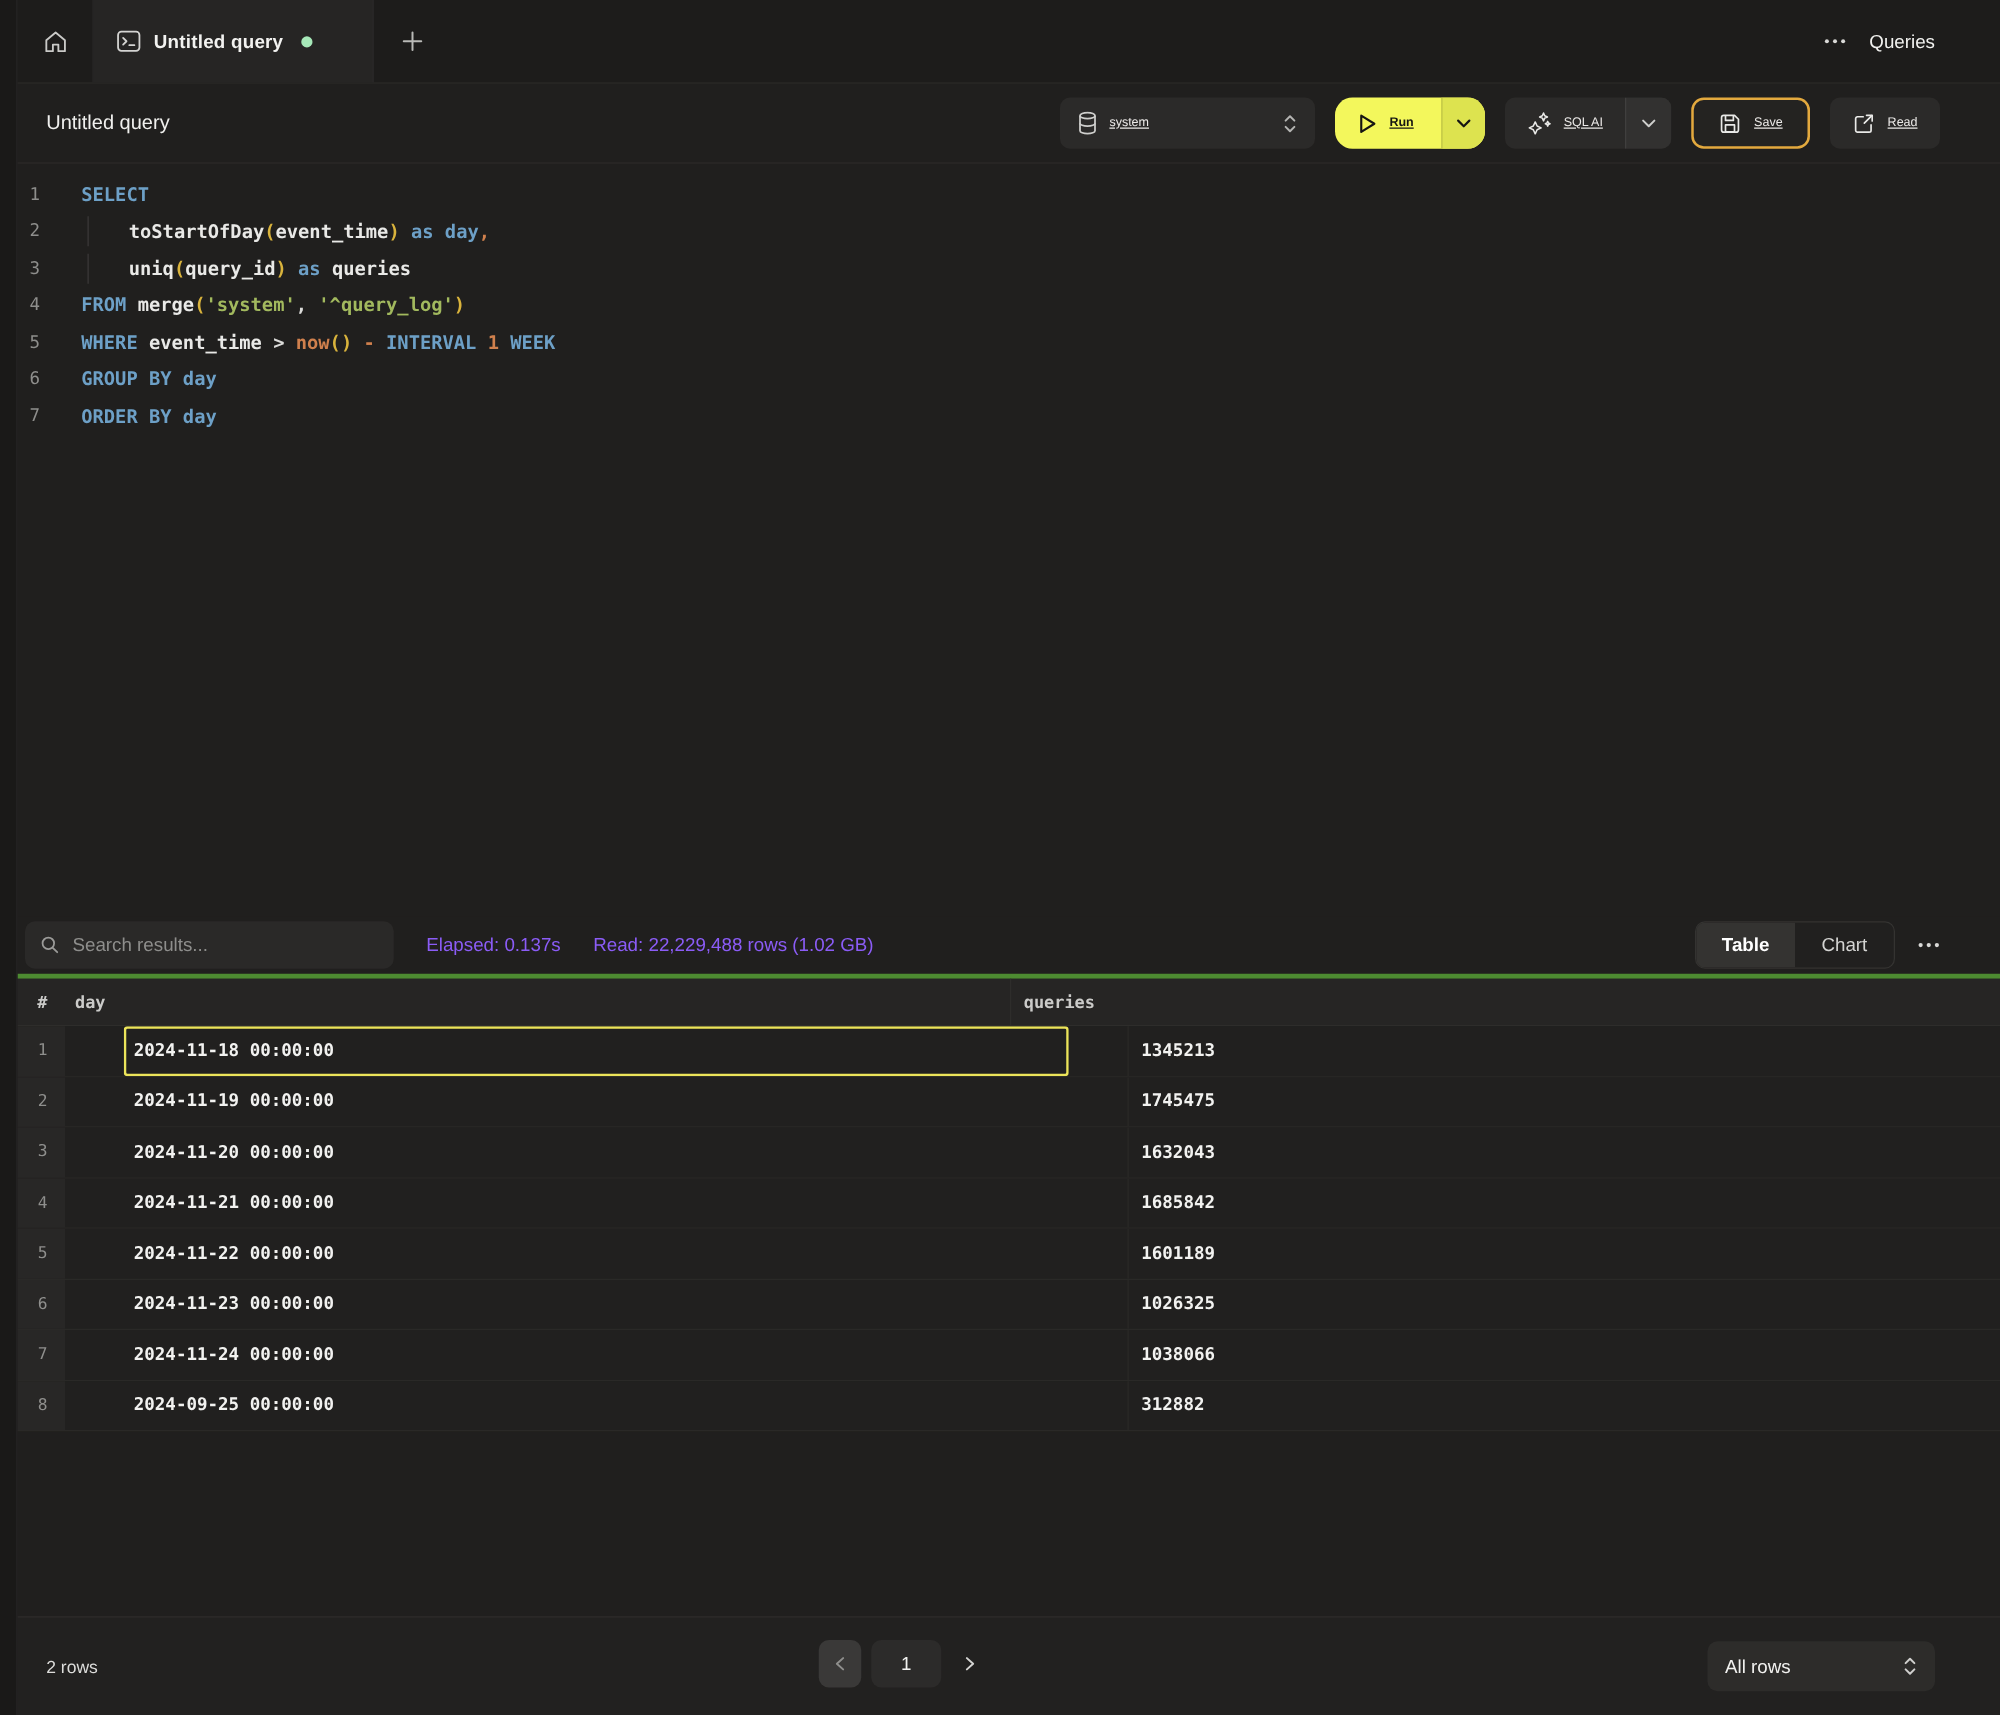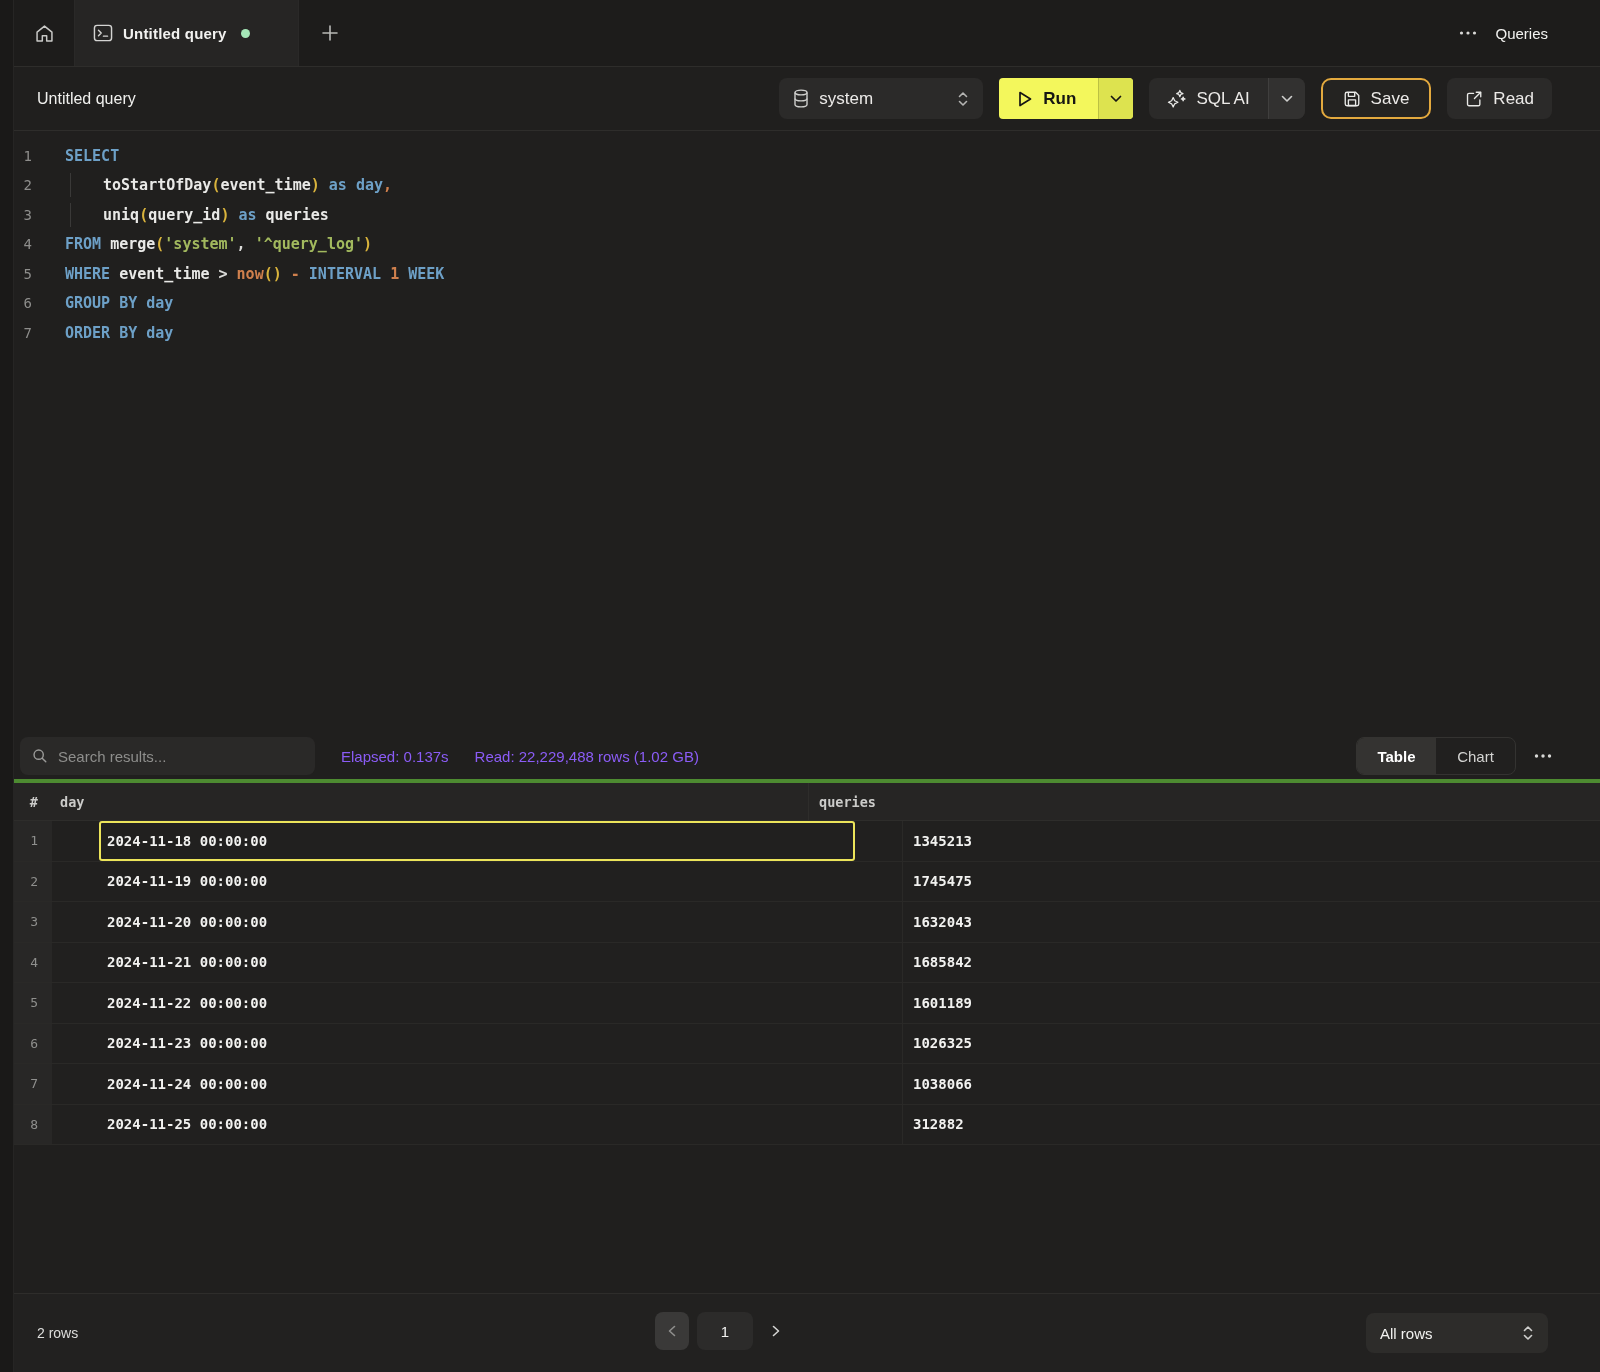--- a/index.html
+++ b/index.html
@@ -46,25 +46,25 @@
   
   .queryheader {
     position:absolute; left:0; top:67px; width:1600px; height:64px;
     background:#201f1e; border-bottom:1px solid #2e2d2b;
     display:flex; align-items:center;
   }
   .queryheader .title { margin-left:37px; font-size:16px; color:#f0f0ee; }
   .header-controls { margin-left:auto; display:flex; align-items:center; gap:16px; padding-right:48px; }
   .ctl {
     height:41px; border-radius:8px; display:flex; align-items:center;
-    background:#2b2a29; color:#eceae8; font-size:17px; cursor:pointer;
+    background:#2b2a29; color:#eceae8; font-size:10px; cursor:pointer;text-decoration:underline;
   }
   .db-select { width:204px; padding:0 14px; gap:10px; }
   .db-select .label { flex:1; }
-  .run-split { background:#f3f75c; color:#161613; border-radius:4px; overflow:hidden; }
+  .run-split { background:#f3f75c; color:#161613; border-radius:14px; overflow:hidden; }
   .run-main { display:flex; align-items:center; gap:10px; padding:0 22px 0 18px; height:41px; font-weight:600; }
   .run-caret {
     width:35px; height:41px; display:flex; align-items:center; justify-content:center;
     background:#dde34f; border-left:1px solid rgba(0,0,0,.15);
   }
   .sqlai-split { border-radius:8px; overflow:hidden; }
   .sqlai-main { display:flex; align-items:center; gap:10px; padding:0 18px; height:41px; }
   .sqlai-caret {
     width:37px; height:41px; display:flex; align-items:center; justify-content:center;
     background:#323130; border-left:1px solid rgba(255,255,255,.07);
@@ -398,21 +398,21 @@
         <div class="td-day">2024-11-23 00:00:00</div>
         <div class="td-queries">1026325</div>
       </div>
       <div class="trow">
         <div class="td-index">7</div>
         <div class="td-day">2024-11-24 00:00:00</div>
         <div class="td-queries">1038066</div>
       </div>
       <div class="trow">
         <div class="td-index">8</div>
-        <div class="td-day">2024-11-25 00:00:00</div>
+        <div class="td-day">2024-09-25 00:00:00</div>
         <div class="td-queries">312882</div>
       </div>
     </div>
 </div>
 
 <div class="results-footer">
   <span class="rows-count">2 rows</span>
   <div class="pager">
     <div class="pg-prev">
       <span>

